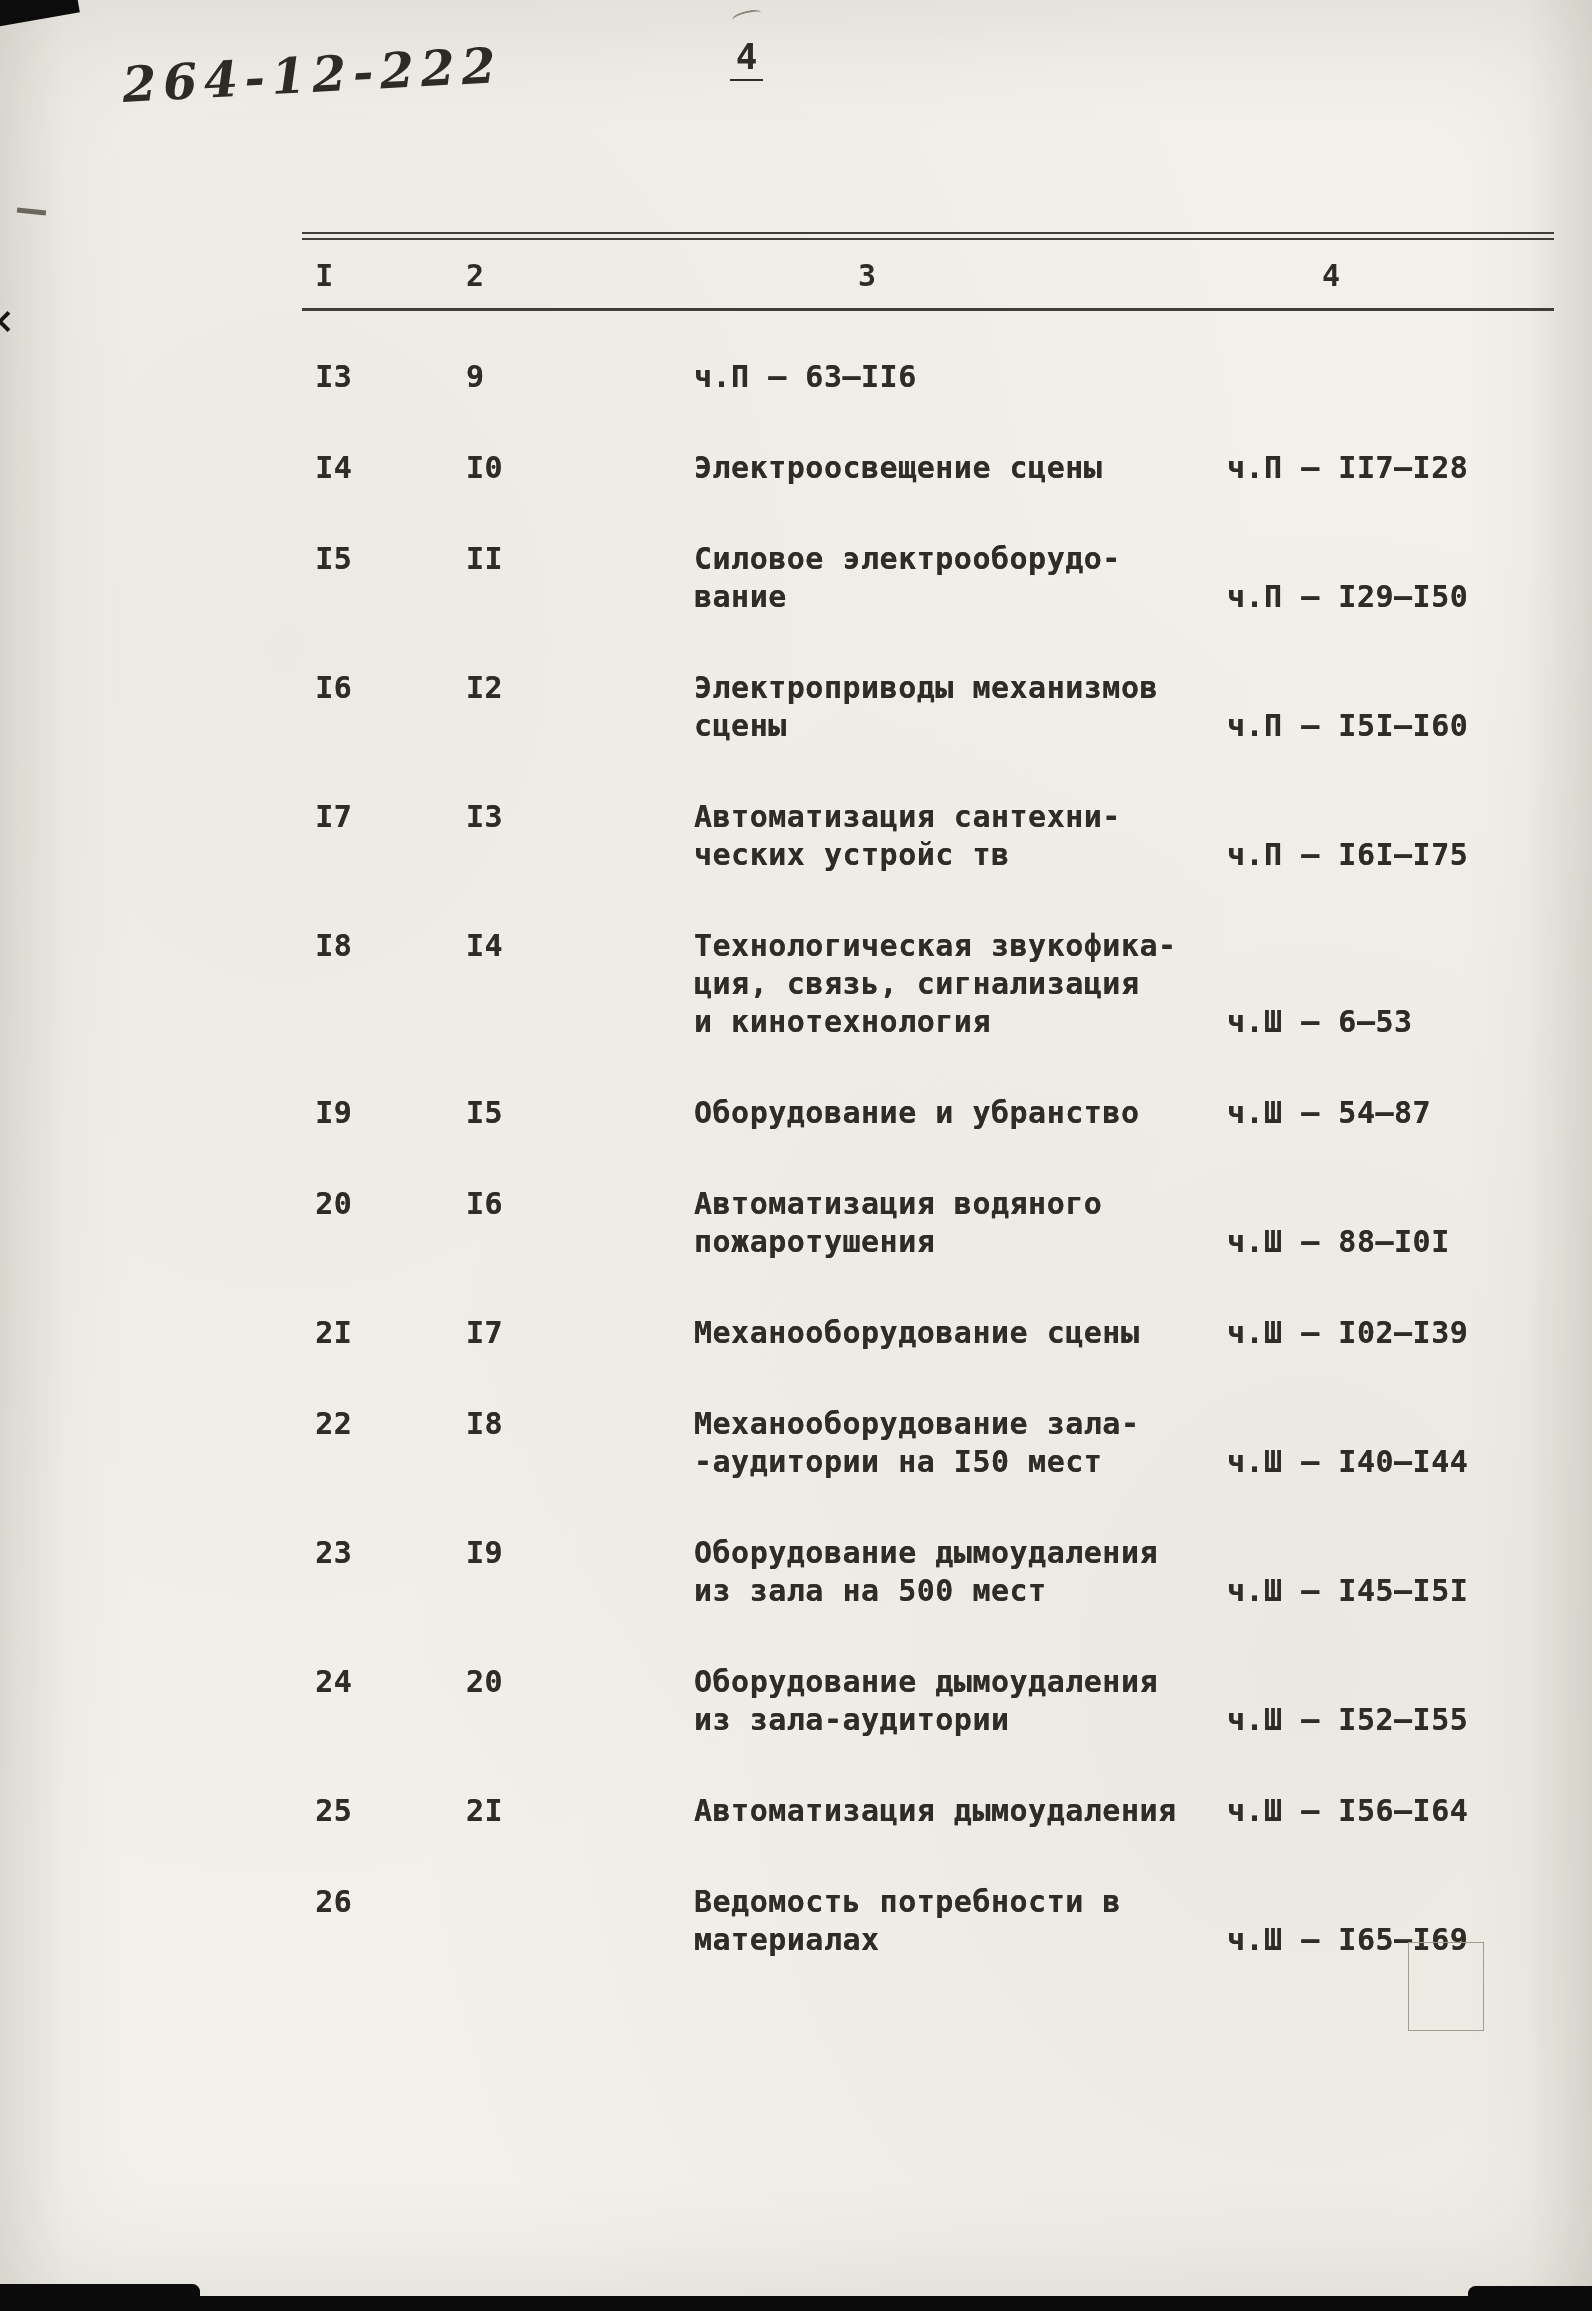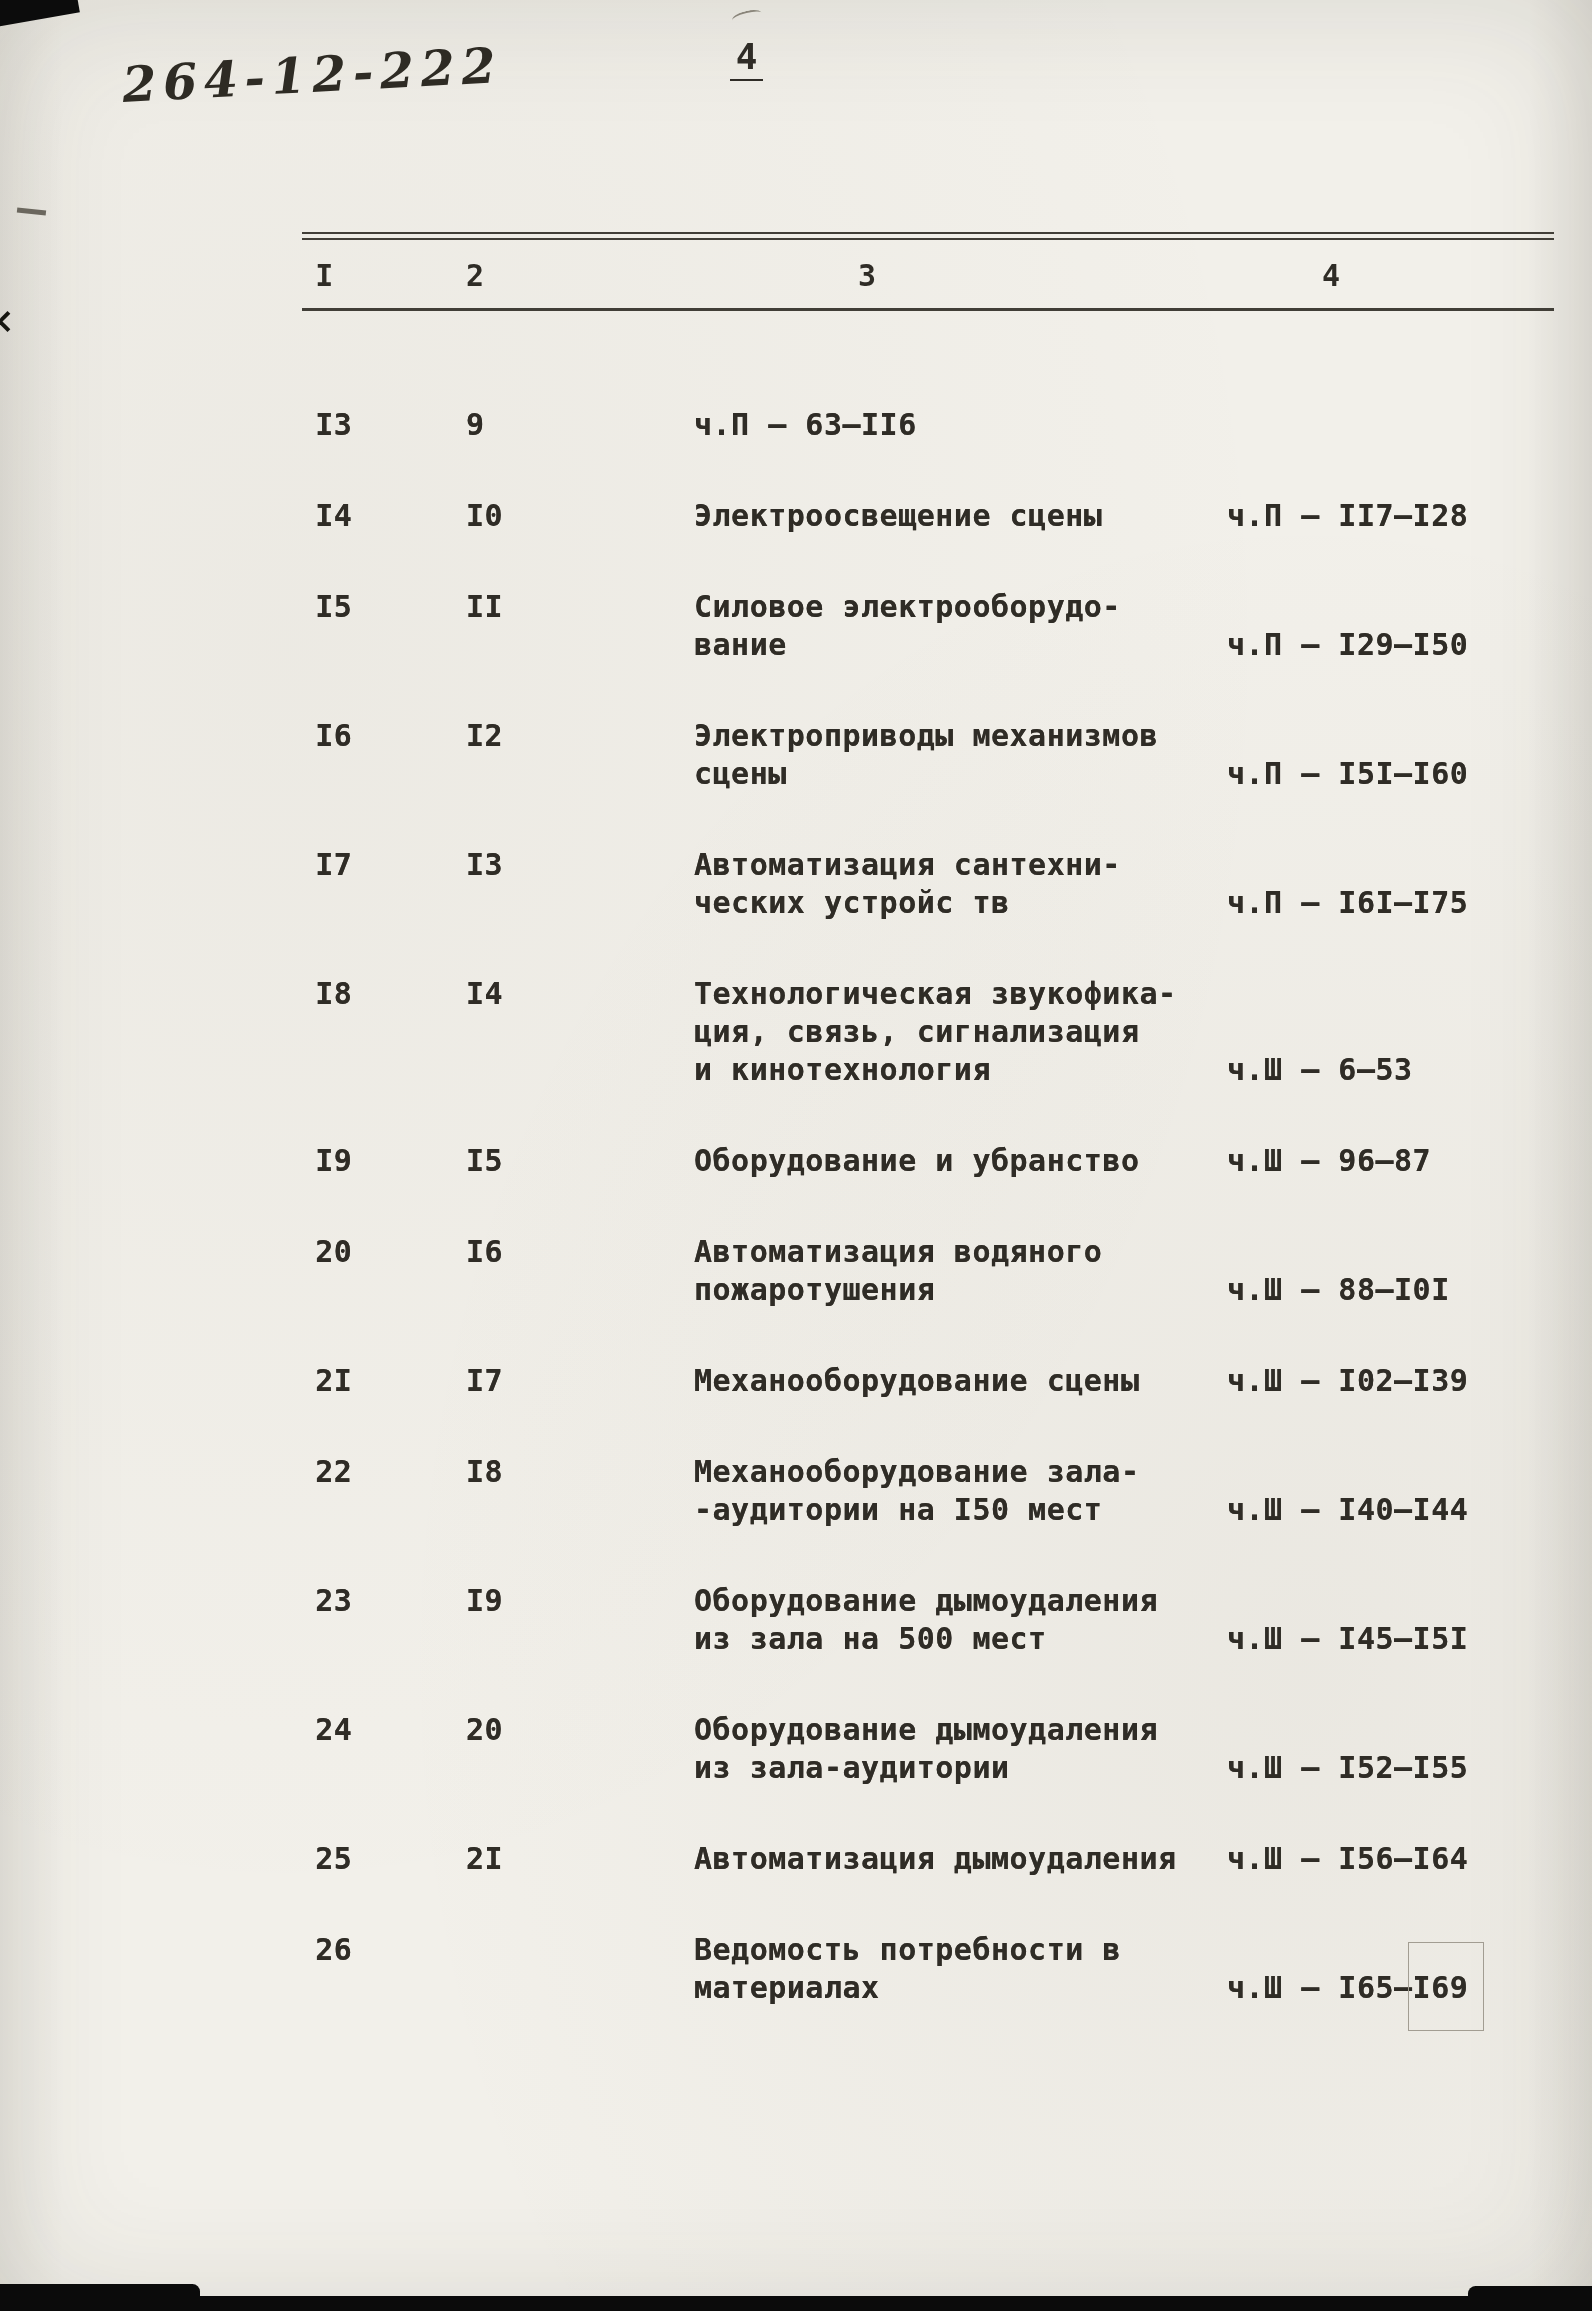--- a/index.html
+++ b/index.html
@@ -73,21 +73,21 @@
     display: flex;
     padding-top: 17px;
     padding-bottom: 13.3px;
     font-size: 30px;
     font-weight: bold;
     line-height: 38px;
   }
   .sepline {
     border-top: 3.8px solid #413e37;
   }
-  .tbody { margin-top: 95px; }
+  .tbody { margin-top: 47px; }
 
   .trow {
     display: flex;
     align-items: flex-start;
     margin-bottom: 53px;
     font-size: 30px;
     font-weight: bold;
     line-height: 38px;
     letter-spacing: 0.5px;
     text-shadow: 0 0 0.6px rgba(45,40,32,0.75);
@@ -202,21 +202,21 @@
         <div class="c2">I4</div>
         <div class="c3">Технологическая звукофика-
 ция, связь, сигнализация
 и кинотехнология</div>
         <div class="c4">ч.Ш – 6–53</div>
       </div>
       <div class="trow">
         <div class="c1">I9</div>
         <div class="c2">I5</div>
         <div class="c3">Оборудование и убранство</div>
-        <div class="c4">ч.Ш – 96–87</div>
+        <div class="c4">ч.Ш – 54–87</div>
       </div>
       <div class="trow">
         <div class="c1">20</div>
         <div class="c2">I6</div>
         <div class="c3">Автоматизация водяного
 пожаротушения</div>
         <div class="c4">ч.Ш – 88–I0I</div>
       </div>
       <div class="trow">
         <div class="c1">2I</div>

